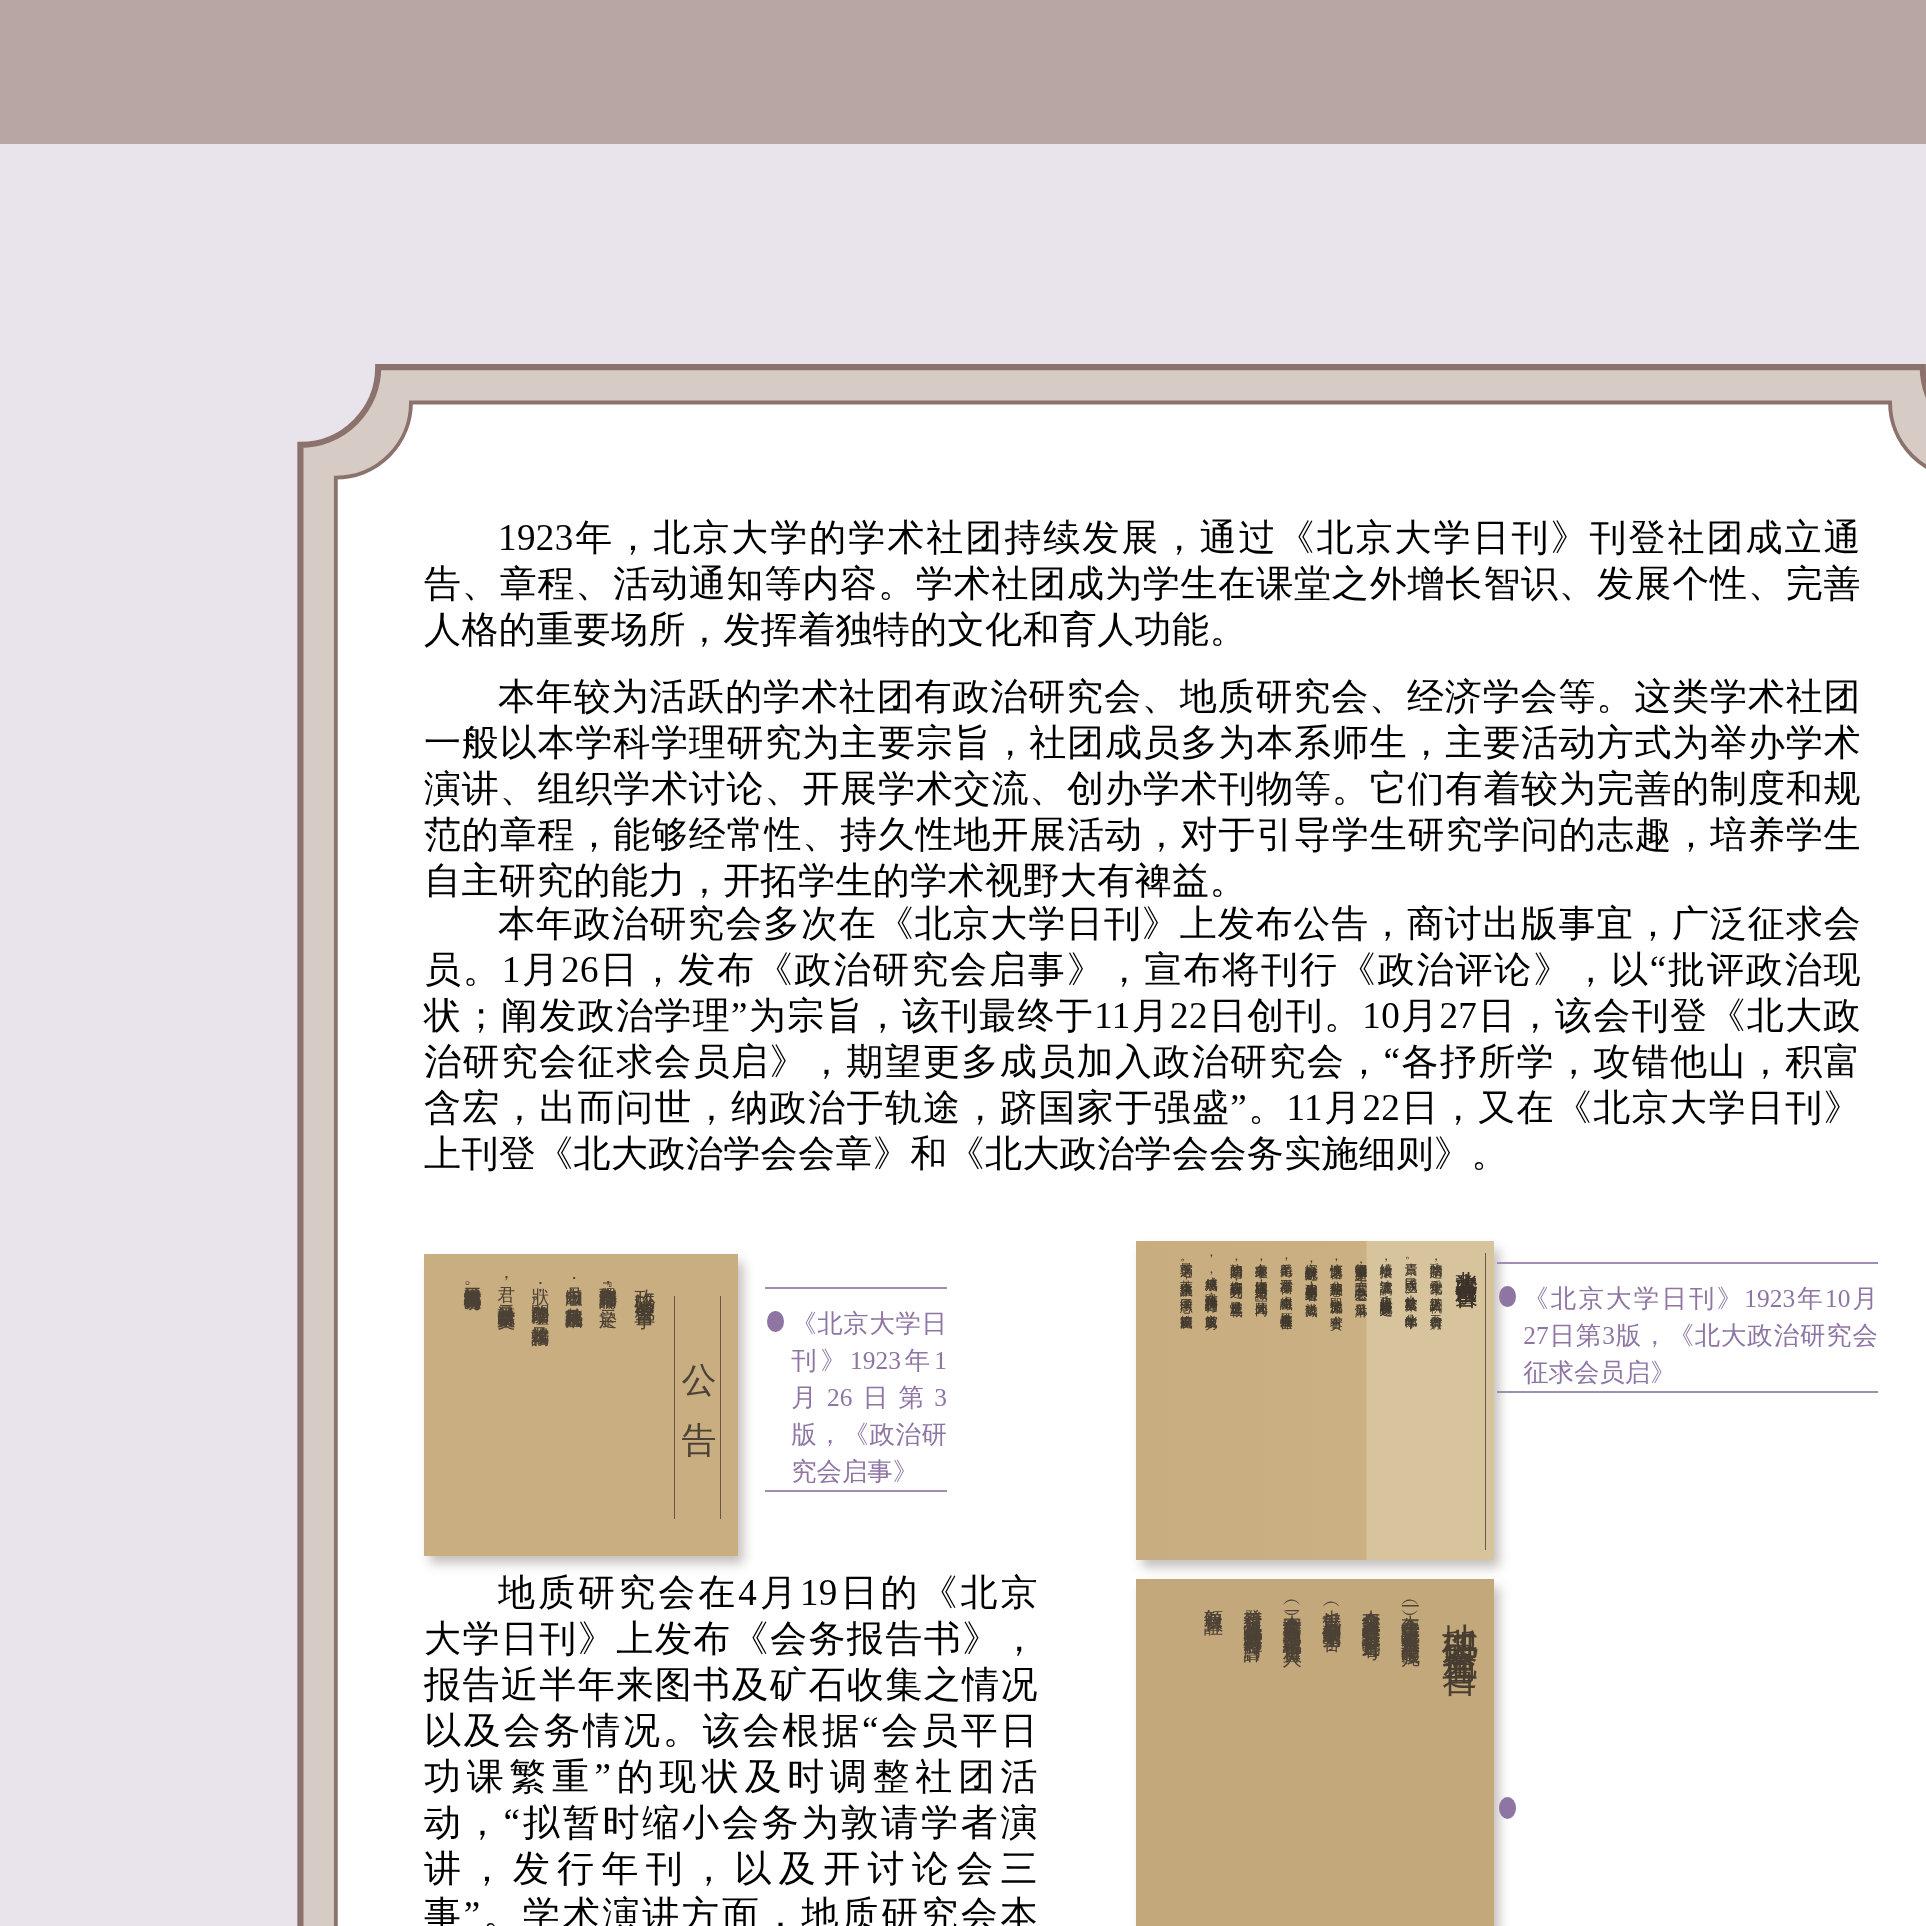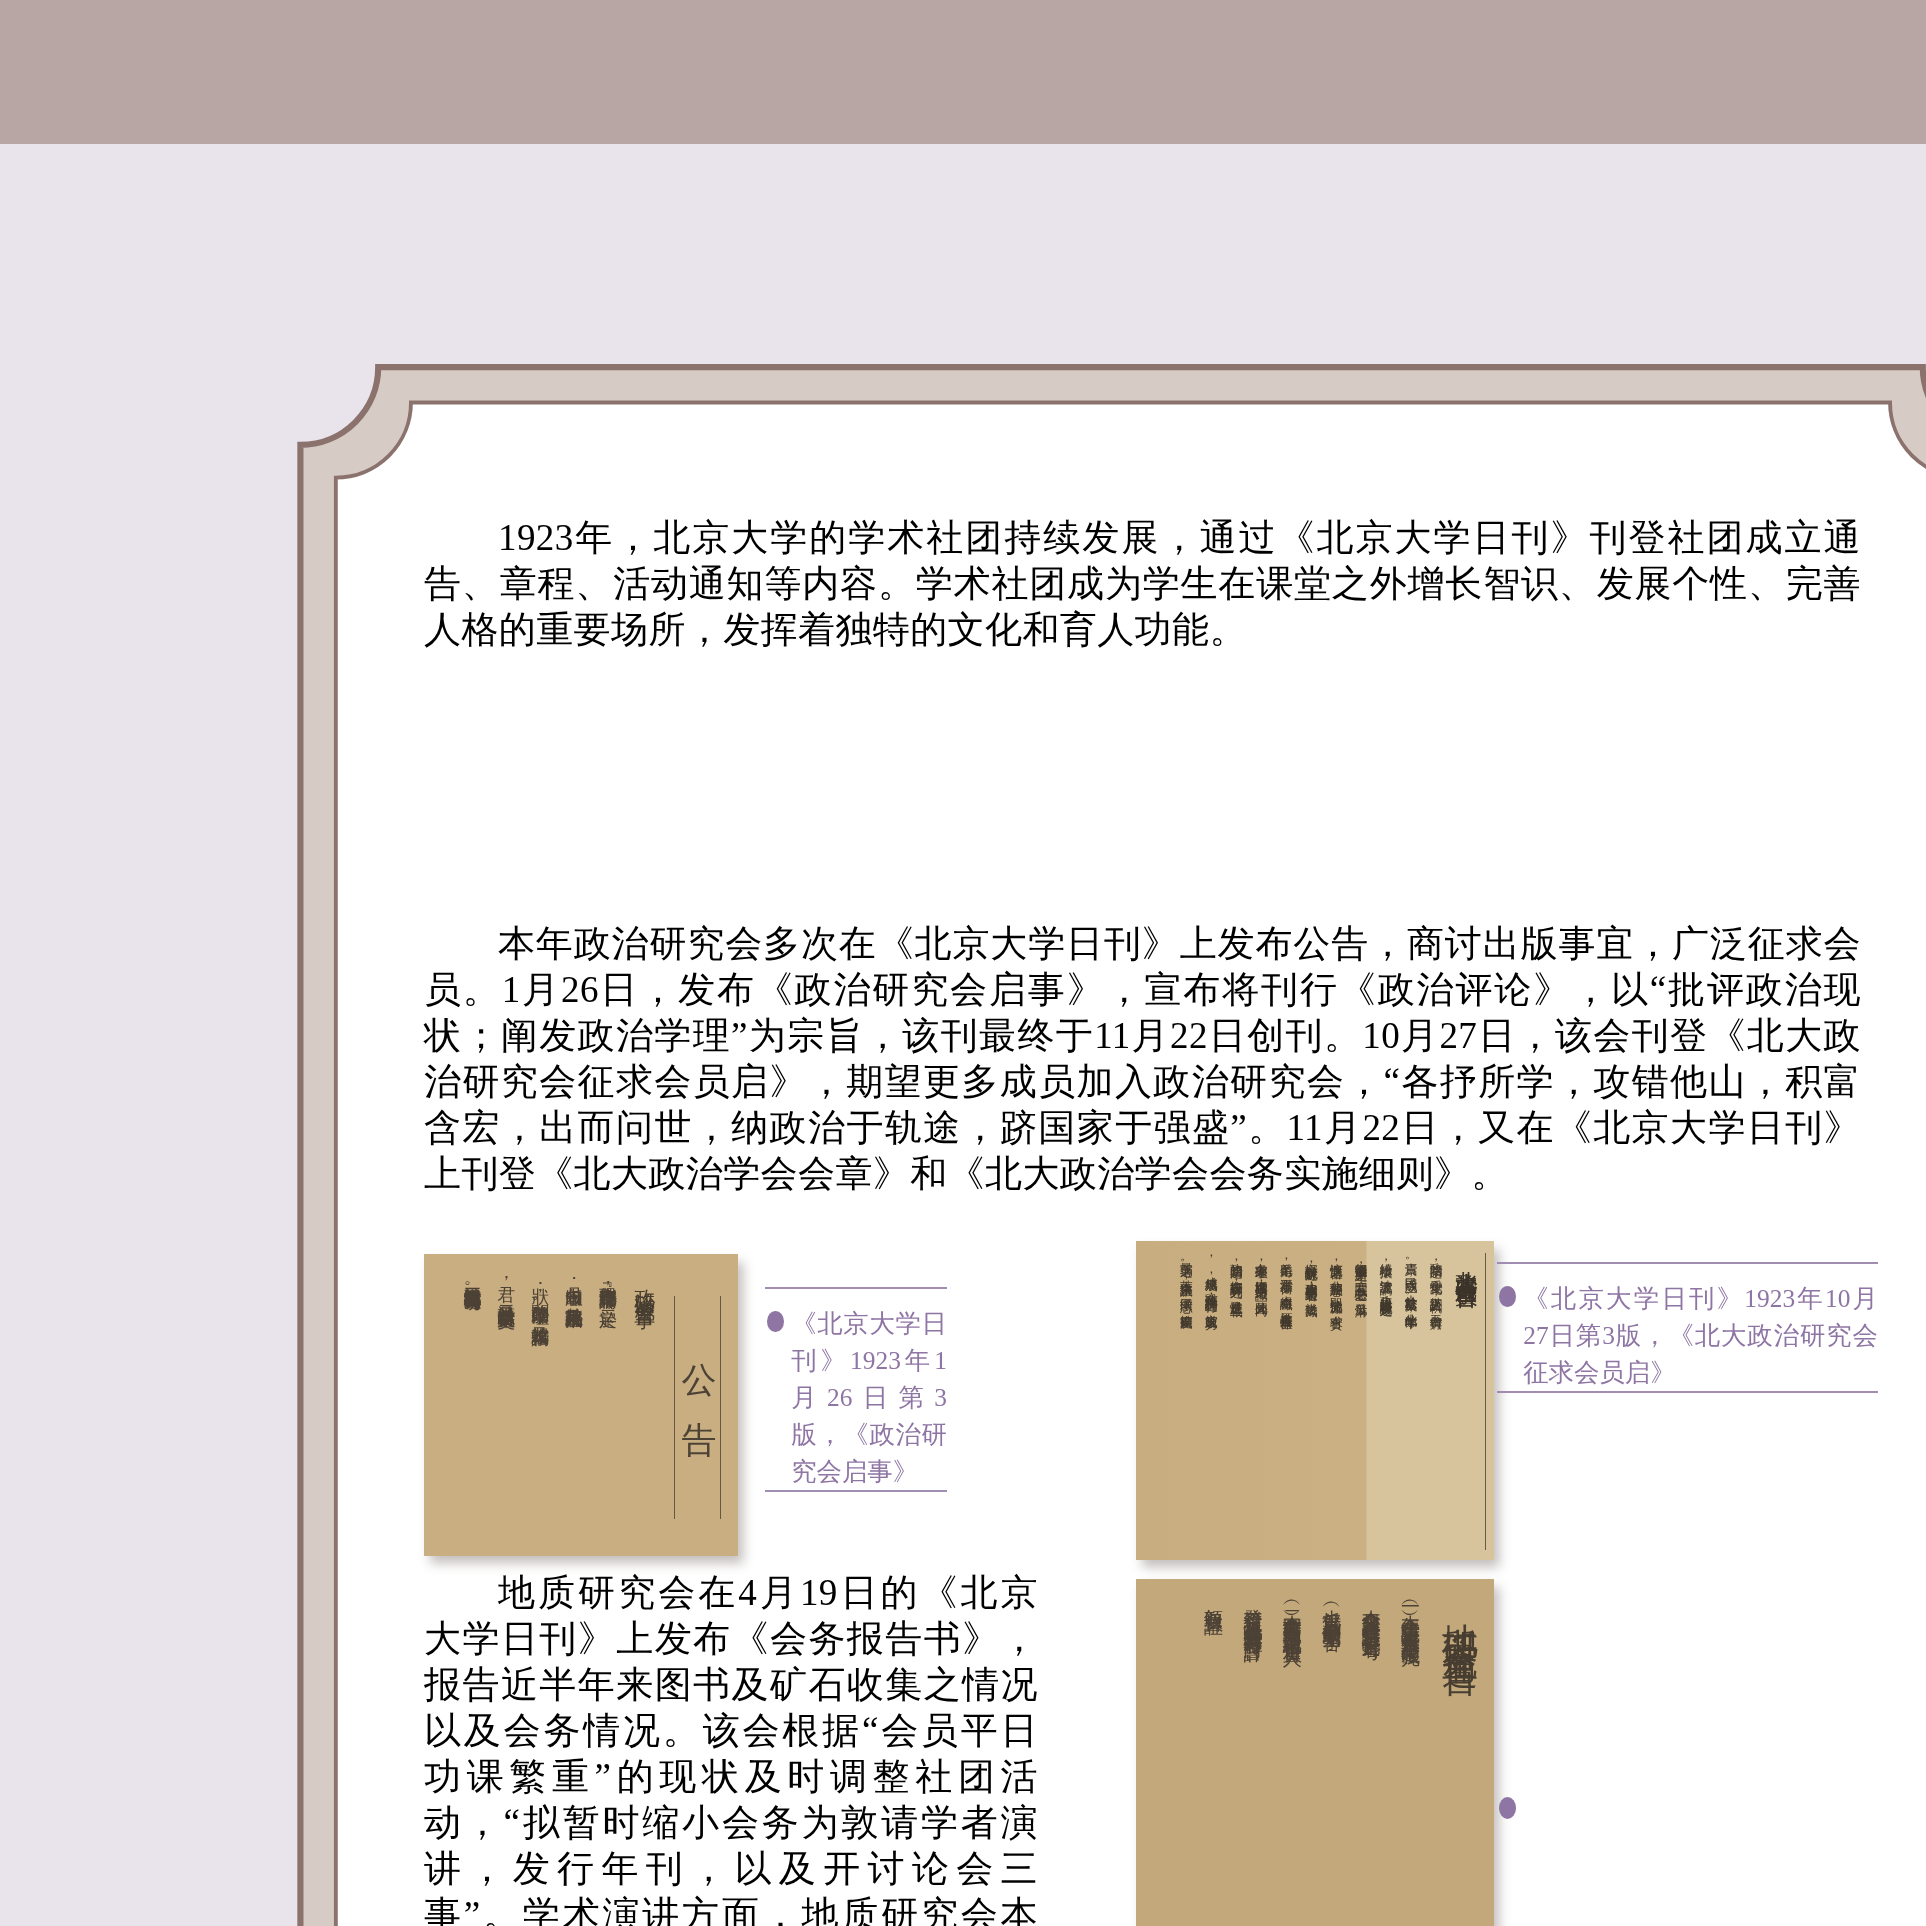--- a/index.html
+++ b/index.html
@@ -13,21 +13,21 @@
   #band-top { top:0; height:144px; }
 
   #frame-svg { position:absolute; left:297px; top:364px; }
 
   .para {
     position:absolute; font-size:37px; line-height:46px; color:#000000;
     text-align:justify; text-indent:74px; letter-spacing:0.4px;
   }
   #para-1 { left:424px; top:515px; width:1437px; }
   #para-2 { left:424px; top:674px; width:1437px; }
-  #para-3 { left:424px; top:901px; width:1437px;margin-top:20px; }
+  #para-3 { left:424px; top:901px; width:1437px; }
   #para-4 { left:424px; top:1570px; width:614px; }
 
   
   .caption { position:absolute; display:flex; flex-direction:column; }
   .cap-rule { height:2.3px; background:#a28db2; flex:none; }
   .cap-body { display:flex; flex:1; align-items:flex-start; padding-top:15.4px; }
   .cap-bullet { flex:none; width:17px; height:21.6px; border-radius:50%; background:#8e75a4; margin:6.2px 7.7px 0 1.5px; }
   .cap-text { flex:1; font-size:25.4px; line-height:37px; color:#8e75a4; text-align:justify; }
   #caption-1 { left:765px; top:1287px; width:182px; height:169px; }
   #caption-2 { left:1497px; top:1262px; width:381px; height:124px; }
@@ -75,20 +75,21 @@
 <div id="page">
 
   <div class="band" id="band-top" style="background: rgb(184, 166, 164);"></div>
 
   <svg id="frame-svg" width="1707" height="2001" viewBox="0 0 4430 5195">
     <path d="M210,8 H4220 A202,202 0 0 0 4422,210 V4985 A202,202 0 0 0 4220,5187 H210 A202,202 0 0 0 8,4985 V210 A202,202 0 0 0 210,8 Z" fill="#d6ccc5" stroke="#8b726d" stroke-width="16"></path>
     <path d="M295,100 H4135 A195,195 0 0 0 4330,295 V4900 A195,195 0 0 0 4135,5095 H295 A195,195 0 0 0 100,4900 V295 A195,195 0 0 0 295,100 Z" fill="#ffffff" stroke="#8b726d" stroke-width="10"></path>
   </svg>
 
   <p class="para" id="para-1">1923年，北京大学的学术社团持续发展，通过《北京大学日刊》刊登社团成立通告、章程、活动通知等内容。学术社团成为学生在课堂之外增长智识、发展个性、完善人格的重要场所，发挥着独特的文化和育人功能。</p>
+  <p class="para" id="para-2">本年较为活跃的学术社团有政治研究会、地质研究会、经济学会等。这类学术社团一般以本学科学理研究为主要宗旨，社团成员多为本系师生，主要活动方式为举办学术演讲、组织学术讨论、开展学术交流、创办学术刊物等。它们有着较为完善的制度和规范的章程，能够经常性、持久性地开展活动，对于引导学生研究学问的志趣，培养学生自主研究的能力，开拓学生的学术视野大有裨益。</p>
   <p class="para" id="para-3">本年政治研究会多次在《北京大学日刊》上发布公告，商讨出版事宜，广泛征求会员。1月26日，发布《政治研究会启事》，宣布将刊行《政治评论》，以“批评政治现状；阐发政治学理”为宗旨，该刊最终于11月22日创刊。10月27日，该会刊登《北大政治研究会征求会员启》，期望更多成员加入政治研究会，“各抒所学，攻错他山，积富含宏，出而问世，纳政治于轨途，跻国家于强盛”。11月22日，又在《北京大学日刊》上刊登《北大政治学会会章》和《北大政治学会会务实施细则》。</p>
   <p class="para" id="para-4">地质研究会在4月19日的《北京大学日刊》上发布《会务报告书》，报告近半年来图书及矿石收集之情况以及会务情况。该会根据“会员平日功课繁重”的现状及时调整社团活动，“拟暂时缩小会务为敦请学者演讲，发行年刊，以及开讨论会三事”。学术演讲方面，地质研究会本年邀请了孙云铸、李四光、何杰等学者就地质方面的学术问题进行演讲。12月，该会主编的《国立北京大学地质研究会年刊》第2期出版。</p>
 
   <div class="clipping" id="clipping-1">
     <div class="ornament">
       <span class="gonggao">公告</span>
     </div>
     <span class="vcol c1-head">政治研究會啓事</span>
     <span><span class="vcol c1">本會現欲刊行『政治評論』，定於二</span><span class="vcol c1">月中旬出版．其宗旨爲『批評政治現</span><span class="vcol c1">狀；闡發政治學理』。編輯及投稿諸</span><span class="vcol c1">君，請於二月十日以前將文稿交東皇</span><span class="vcol c1">城根三十號聚祥公寓梅君祖芬爲盼。</span></span>
   </div>

